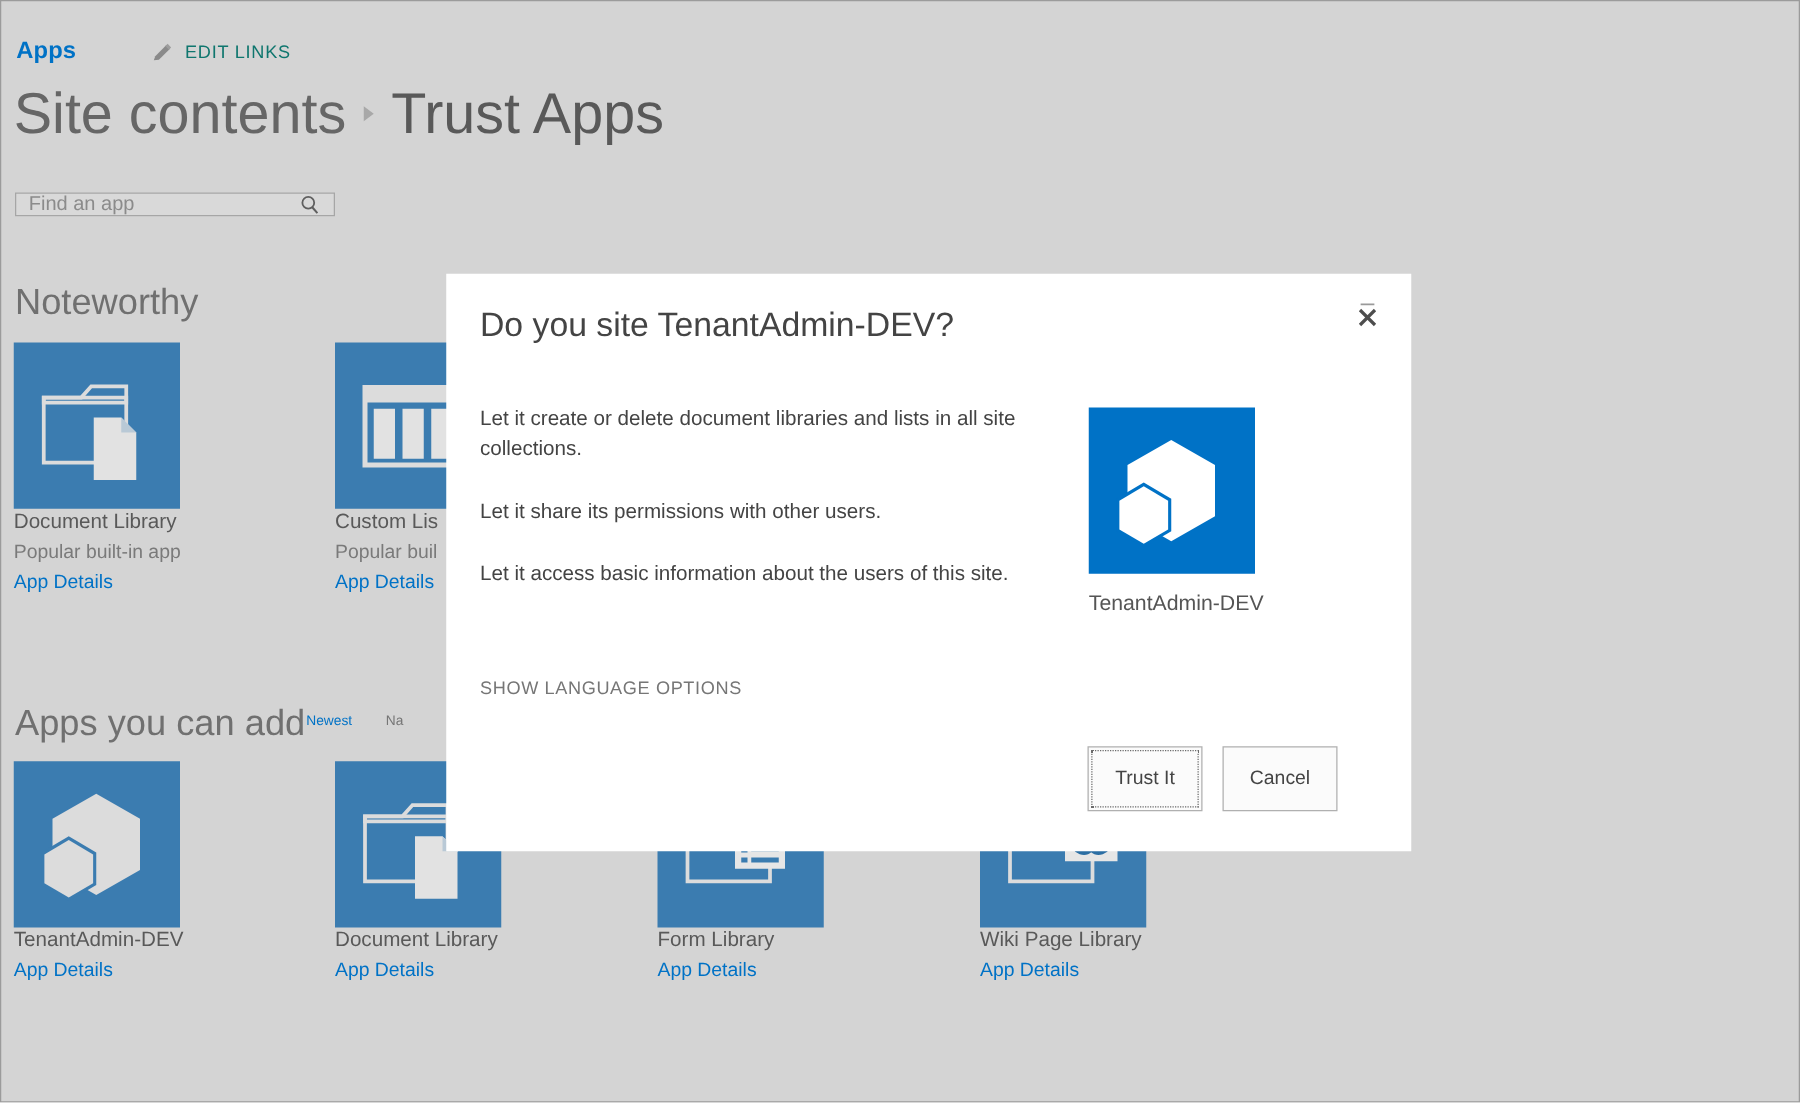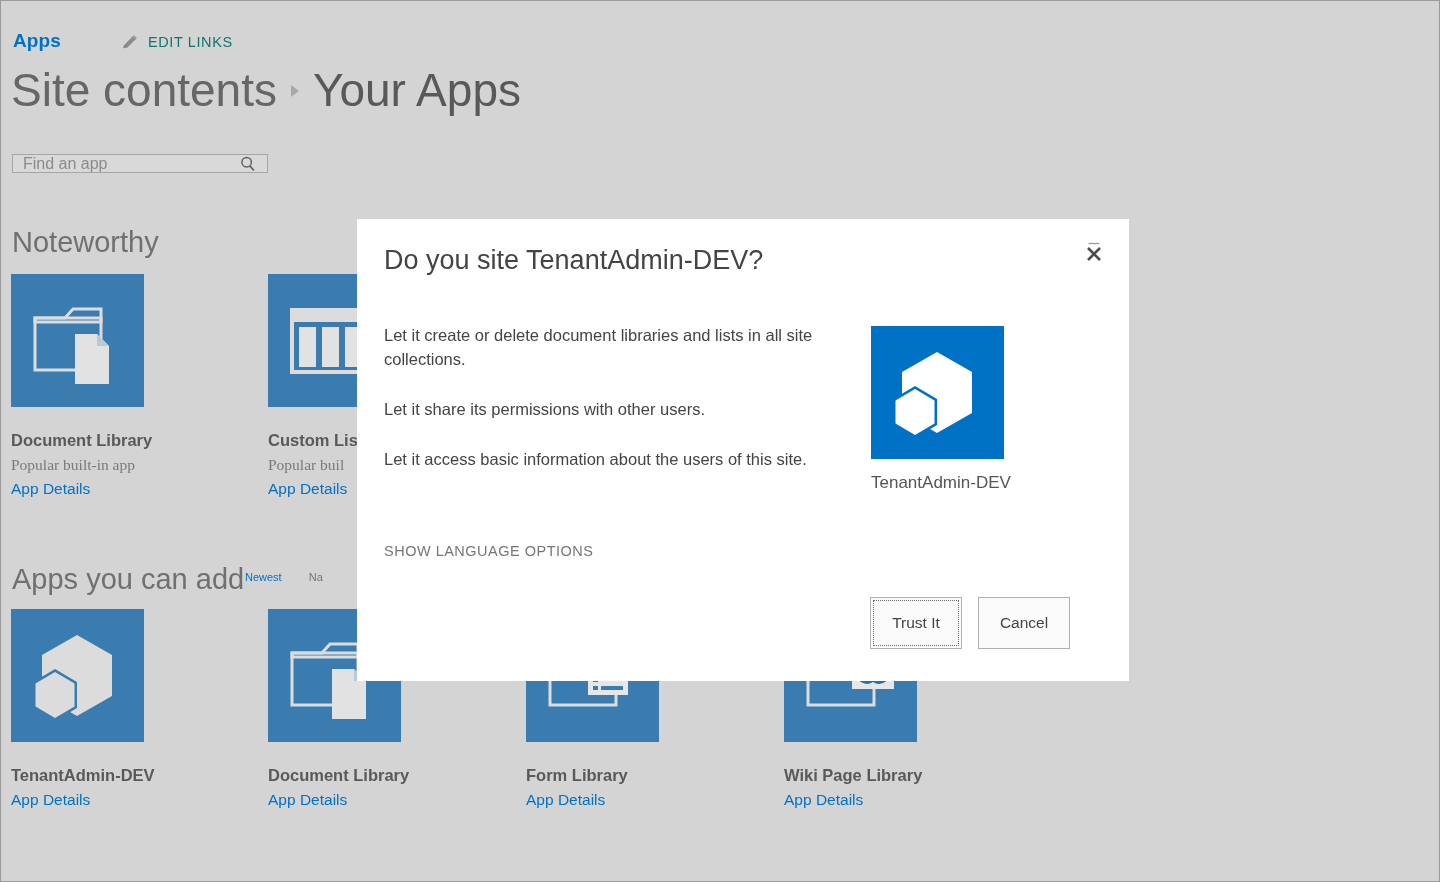--- a/index.html
+++ b/index.html
@@ -130,32 +130,31 @@
   }
   .tile-icon {
     width: 133px;
     height: 133px;
     background: #3b7cb0;
     position: relative;
     overflow: hidden;
   }
   .tile-icon svg { display: block; width: 133px; height: 133px; }
   .tile-name {
-    margin-top: 24px;
+    margin-top: 1px;
     font-size: 16.5px;
-    font-weight: bold;
+    font-weight: normal;
     color: #595959;
     white-space: nowrap;
   }
   .tile-sub {
     margin-top: 6px;
     font-size: 15.5px;
     color: #7a7a7a;
     white-space: nowrap;
-    font-family: Liberation Serif, serif;
   }
   .tile-details {
     margin-top: 6px;
     font-size: 15.5px;
     color: #0072c6;
     cursor: pointer;
     white-space: nowrap;
   }
 
   
@@ -262,21 +261,21 @@
         <path d="M2 15.2 L3.2 11.9 L12.1 3 L15 5.9 L6.1 14.8 Z" fill="#8a8a8a"></path>
         <path d="M13.1 2 L15.9 4.9 L14.1 6.7 L11.3 3.8 Z" fill="#9d9d9d"></path>
       </svg>
       <span class="edit-links-label">EDIT LINKS</span>
     </div>
   </div>
 
   <div class="page-title">
     <span>Site contents</span>
     <span class="crumb-sep"></span>
-    <span class="title-current">Your Apps</span>
+    <span class="title-current">Trust Apps</span>
   </div>
 
   <div class="search-box">
     <input class="search-input" type="text" placeholder="Find an app" style="">
     <svg class="search-icon" viewBox="0 0 22 22">
       <circle cx="9.5" cy="9" r="5.2" fill="none" stroke="#5f5f5f" stroke-width="1.6"></circle>
       <line x1="12.8" y1="12.8" x2="17.5" y2="18.2" stroke="#5f5f5f" stroke-width="1.8"></line>
     </svg>
   </div>
 

